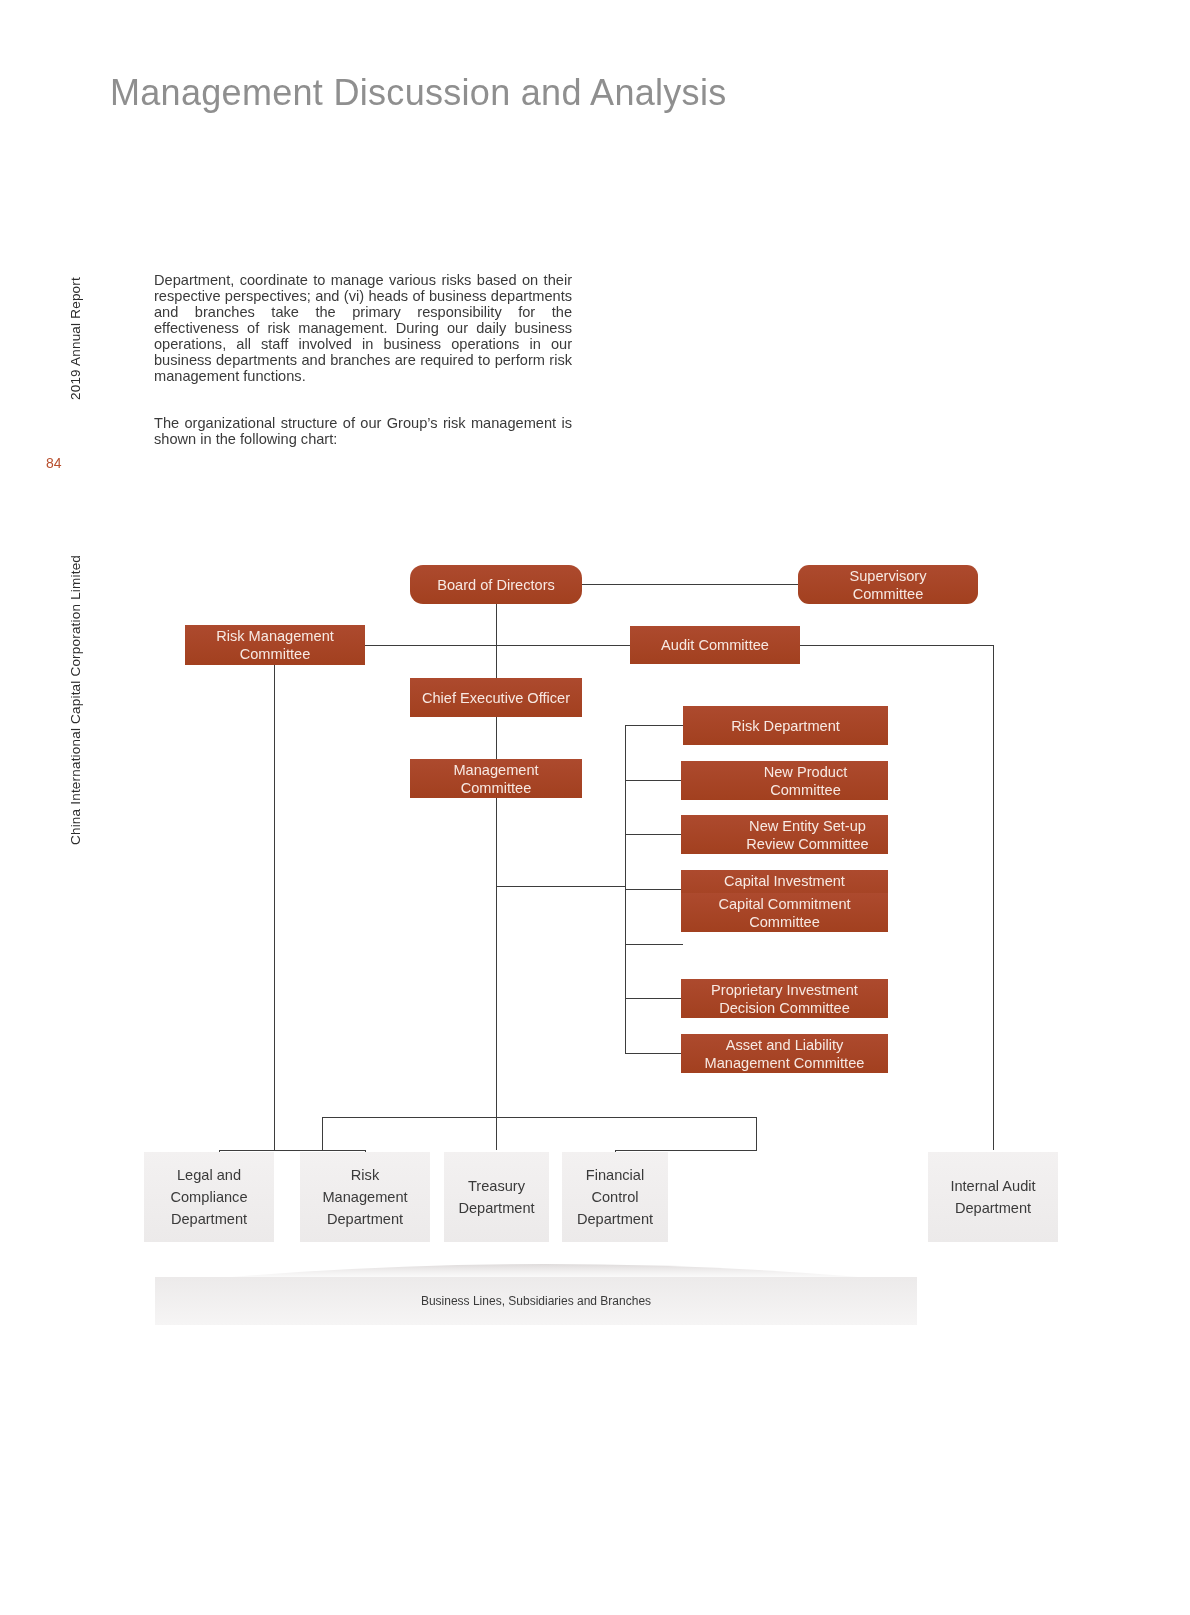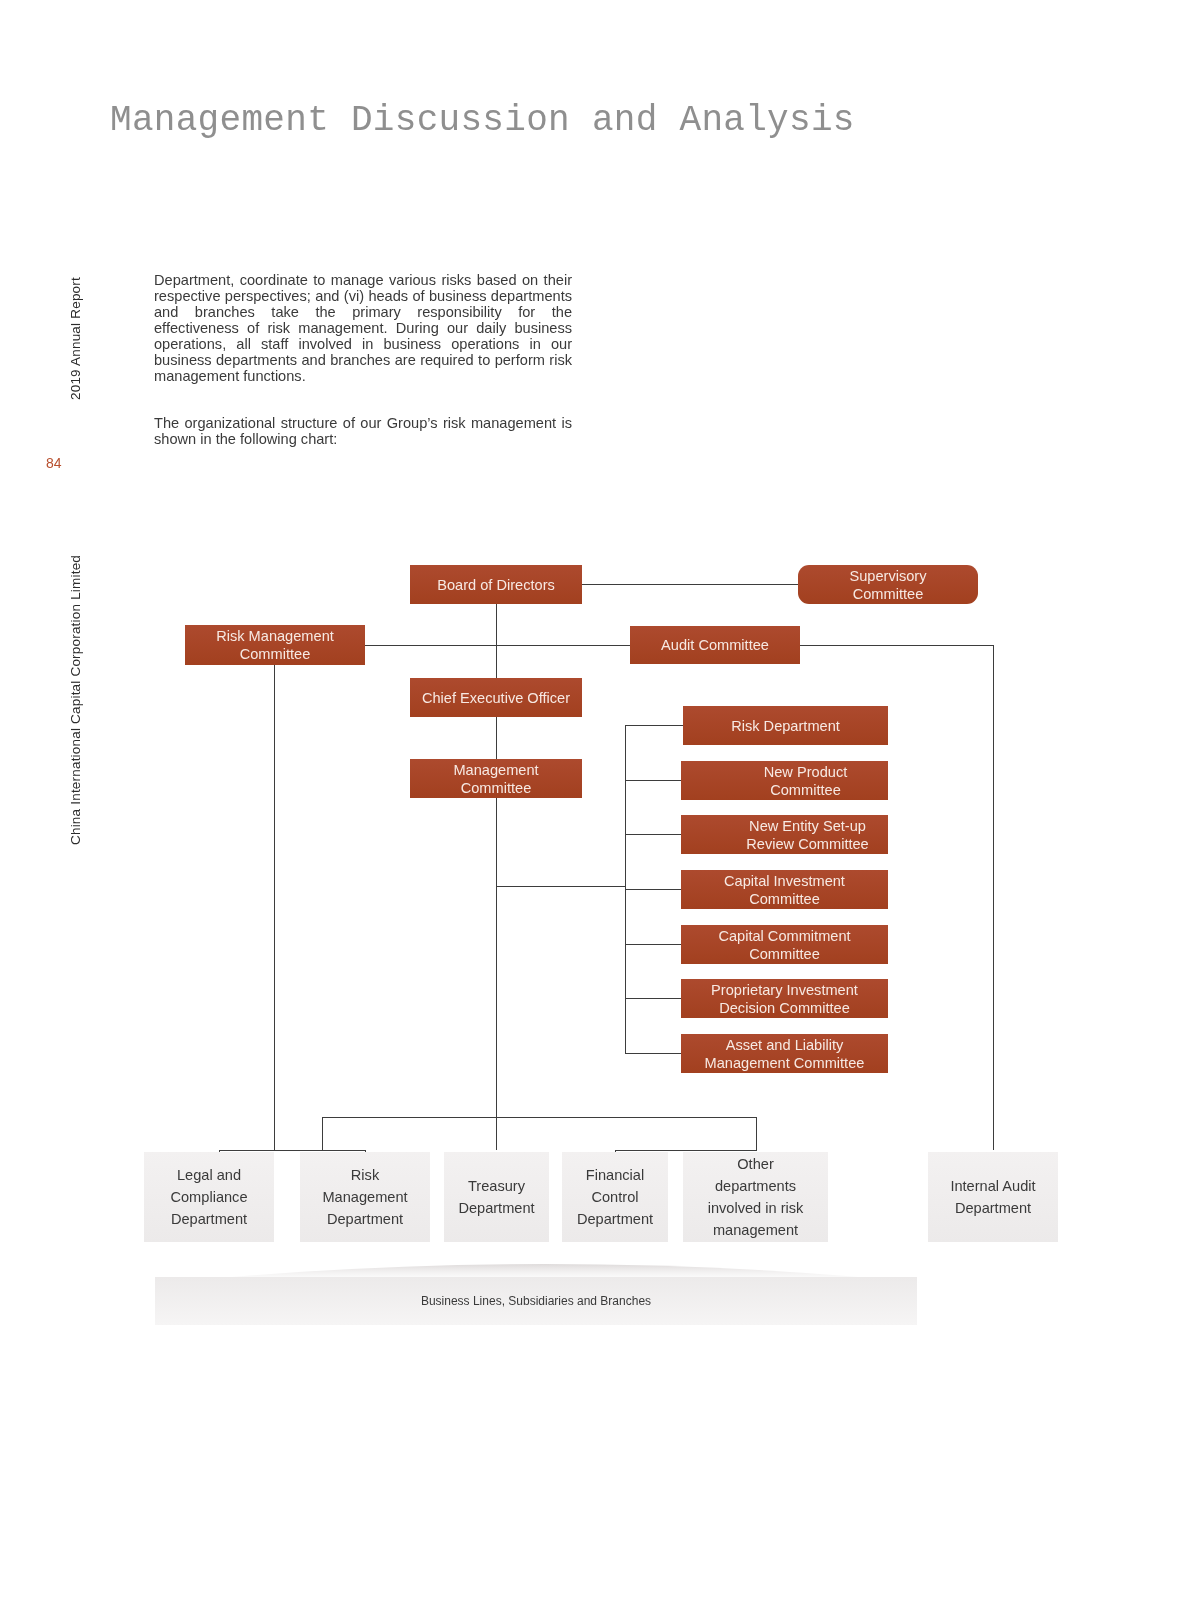--- a/index.html
+++ b/index.html
@@ -13,26 +13,25 @@
     position: relative;
     font-family: "Liberation Sans", sans-serif;
     -webkit-font-smoothing: antialiased;
   }
 
   
   .page-title {
     position: absolute;
     left: 110px;
     top: 72px;
-    font-family: Liberation Mono, monospace;
+    font-family: Liberation Sans, sans-serif;
     font-size: 36px;
     color: #8f8f8f;
     letter-spacing: 0.3px;
     white-space: nowrap;
-    margin-top: 28px;
   }
 
   
   .side-label {
     position: absolute;
     transform-origin: 0 0;
     transform: rotate(-90deg);
     white-space: nowrap;
     font-size: 13.5px;
     color: #2b2b2b;
@@ -188,21 +187,21 @@
   <svg class="arc" width="780" height="45" style="left:155px; top:1240px;" viewBox="0 0 780 45" preserveAspectRatio="none">
     <defs>
       <linearGradient id="arcg" x1="0" y1="0" x2="0" y2="1">
         <stop offset="0%" stop-color="#d8d4d4" stop-opacity="0.85"></stop>
         <stop offset="100%" stop-color="#ffffff" stop-opacity="0"></stop>
       </linearGradient>
     </defs>
     <path d="M0 44 Q 390 4 780 44 L780 45 L0 45 Z" fill="url(#arcg)"></path>
   </svg>
 
-  <div class="node orange" style="left:410px; top:565px; width:172px; height:39px;">
+  <div class="node orange" style="left:410px; top:565px; width:172px; height:39px;border-radius:13px;">
     <span>Board of Directors</span>
   </div>
 
   <div class="node orange" style="left:798px; top:565px; width:180px; height:39px;border-radius:11px;">
     <span>Supervisory<br>Committee</span>
   </div>
 
   <div class="node orange" style="left:185px; top:625px; width:180px; height:40px;">
     <span>Risk Management<br>Committee</span>
   </div>
@@ -224,21 +223,21 @@
   </div>
   <div class="node orange" style="left:681px; top:761px; width:207px; height:39px;padding-left:42px;">
     <span>New Product Committee</span>
   </div>
   <div class="node orange" style="left:681px; top:815px; width:207px; height:39px;padding-left:46px;">
     <span>New Entity Set-up<br>Review Committee</span>
   </div>
   <div class="node orange" style="left:681px; top:870px; width:207px; height:39px;">
     <span>Capital Investment<br>Committee</span>
   </div>
-  <div class="node orange" style="left:681px; top:925px; width:207px; height:39px;">
+  <div class="node orange" style="left:681px; top:893px; width:207px; height:39px;">
     <span>Capital Commitment<br>Committee</span>
   </div>
   <div class="node orange" style="left:681px; top:979px; width:207px; height:39px;">
     <span>Proprietary Investment<br>Decision Committee</span>
   </div>
   <div class="node orange" style="left:681px; top:1034px; width:207px; height:39px;">
     <span>Asset and Liability<br>Management Committee</span>
   </div>
 
   <div class="node grey" style="left:144px; top:1152px; width:130px; height:90px;">
@@ -246,23 +245,20 @@
   </div>
   <div class="node grey" style="left:300px; top:1152px; width:130px; height:90px;">
     <span>Risk<br>Management<br>Department</span>
   </div>
   <div class="node grey" style="left:444px; top:1152px; width:105px; height:90px;">
     <span>Treasury<br>Department</span>
   </div>
   <div class="node grey" style="left:562px; top:1152px; width:106px; height:90px;">
     <span>Financial<br>Control<br>Department</span>
   </div>
-  <div class="node grey" style="left:683px; top:1152px; width:145px; height:90px;">
-    <span>Other<br>departments<br>involved in risk<br>management</span>
-  </div>
   <div class="node grey" style="left:928px; top:1152px; width:130px; height:90px;">
     <span>Internal Audit<br>Department</span>
   </div>
 
   <div class="node bar" style="left:155px; top:1277px; width:762px; height:48px;">
     <span>Business Lines, Subsidiaries and Branches</span>
   </div>
 
 </div>
 

